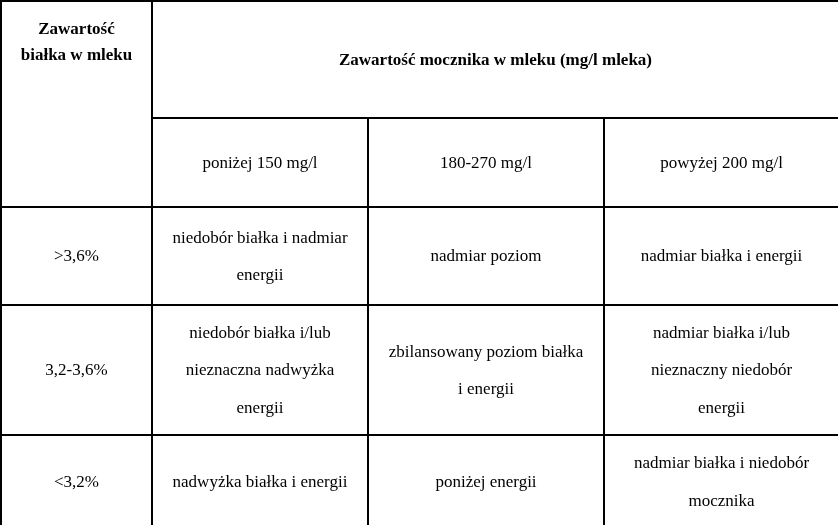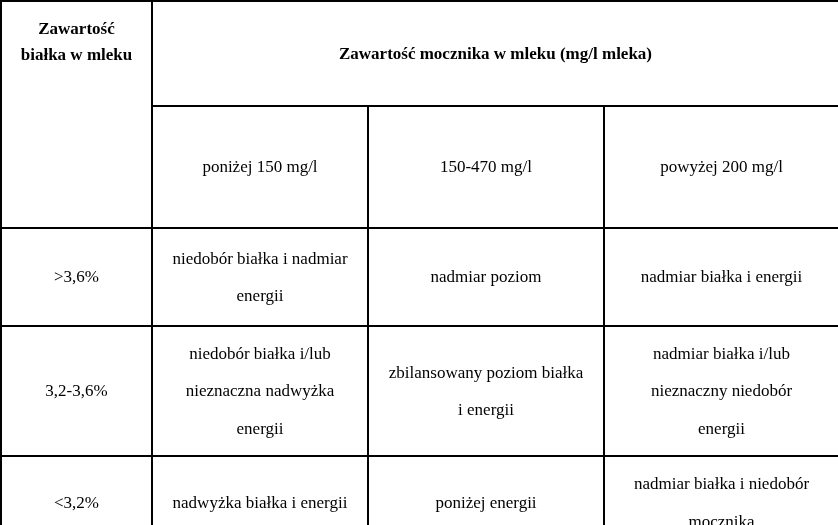--- a/index.html
+++ b/index.html
@@ -52,28 +52,28 @@
 <body>
 
 <table class="doc-table">
   <colgroup>
     <col style="width:151px">
     <col style="width:216px">
     <col style="width:236px">
     <col style="width:235px">
   </colgroup>
   <tbody>
-    <tr style="height:105px">
+    <tr style="height:117px">
       <td class="corner-hdr" rowspan="2">Zawartość
 białka w mleku</td>
       <td class="hdr" colspan="3">Zawartość mocznika w mleku (mg/l mleka)</td>
     </tr>
-    <tr style="height:122px">
+    <tr style="height:89px">
       <td class="range-hdr">poniżej 150 mg/l</td>
-      <td class="range-hdr">150-470 mg/l</td>
+      <td class="range-hdr">180-270 mg/l</td>
       <td class="range-hdr">powyżej 200 mg/l</td>
     </tr>
     <tr style="height:98px">
       <td class="row-label">&gt;3,6%</td>
       <td class="body-cell">niedobór białka i nadmiar
 energii</td>
       <td class="body-cell">nadmiar poziom</td>
       <td class="body-cell">nadmiar białka i energii</td>
     </tr>
     <tr style="height:130px">

